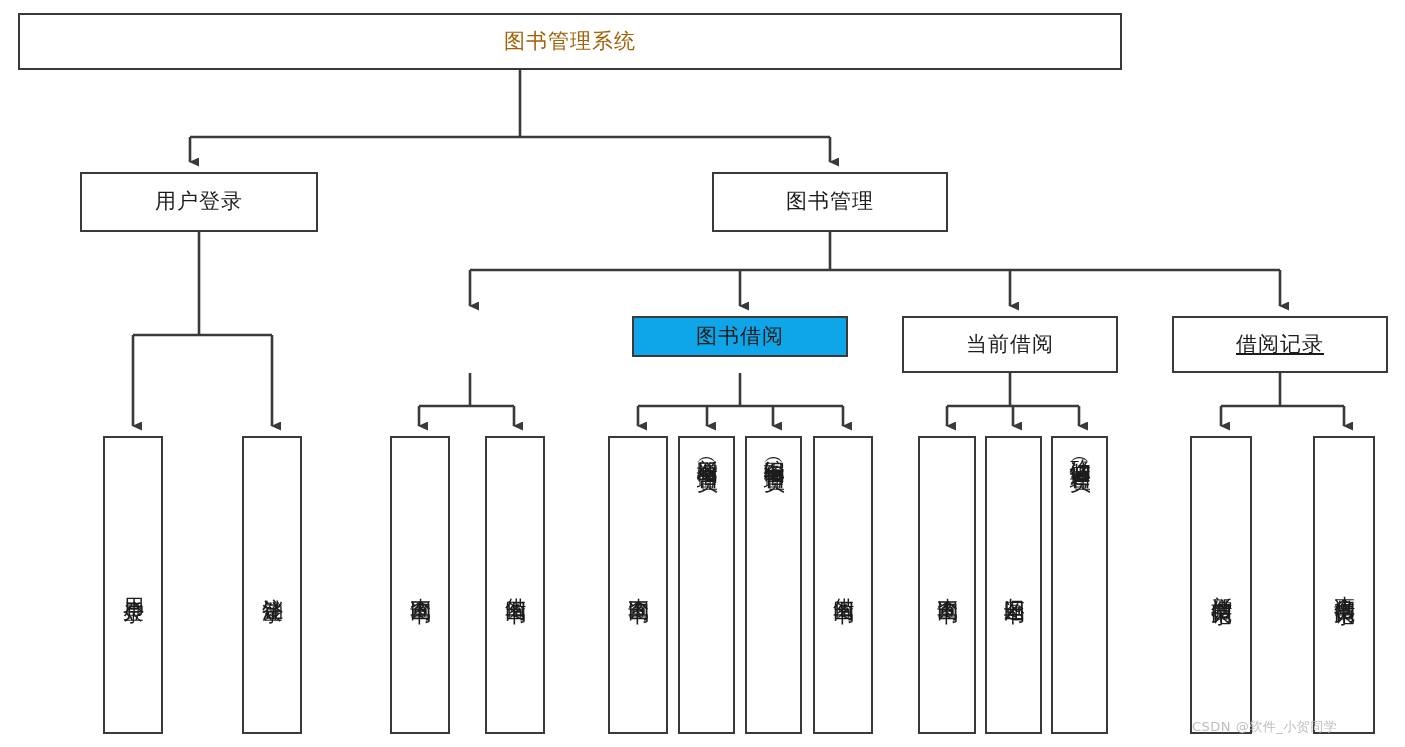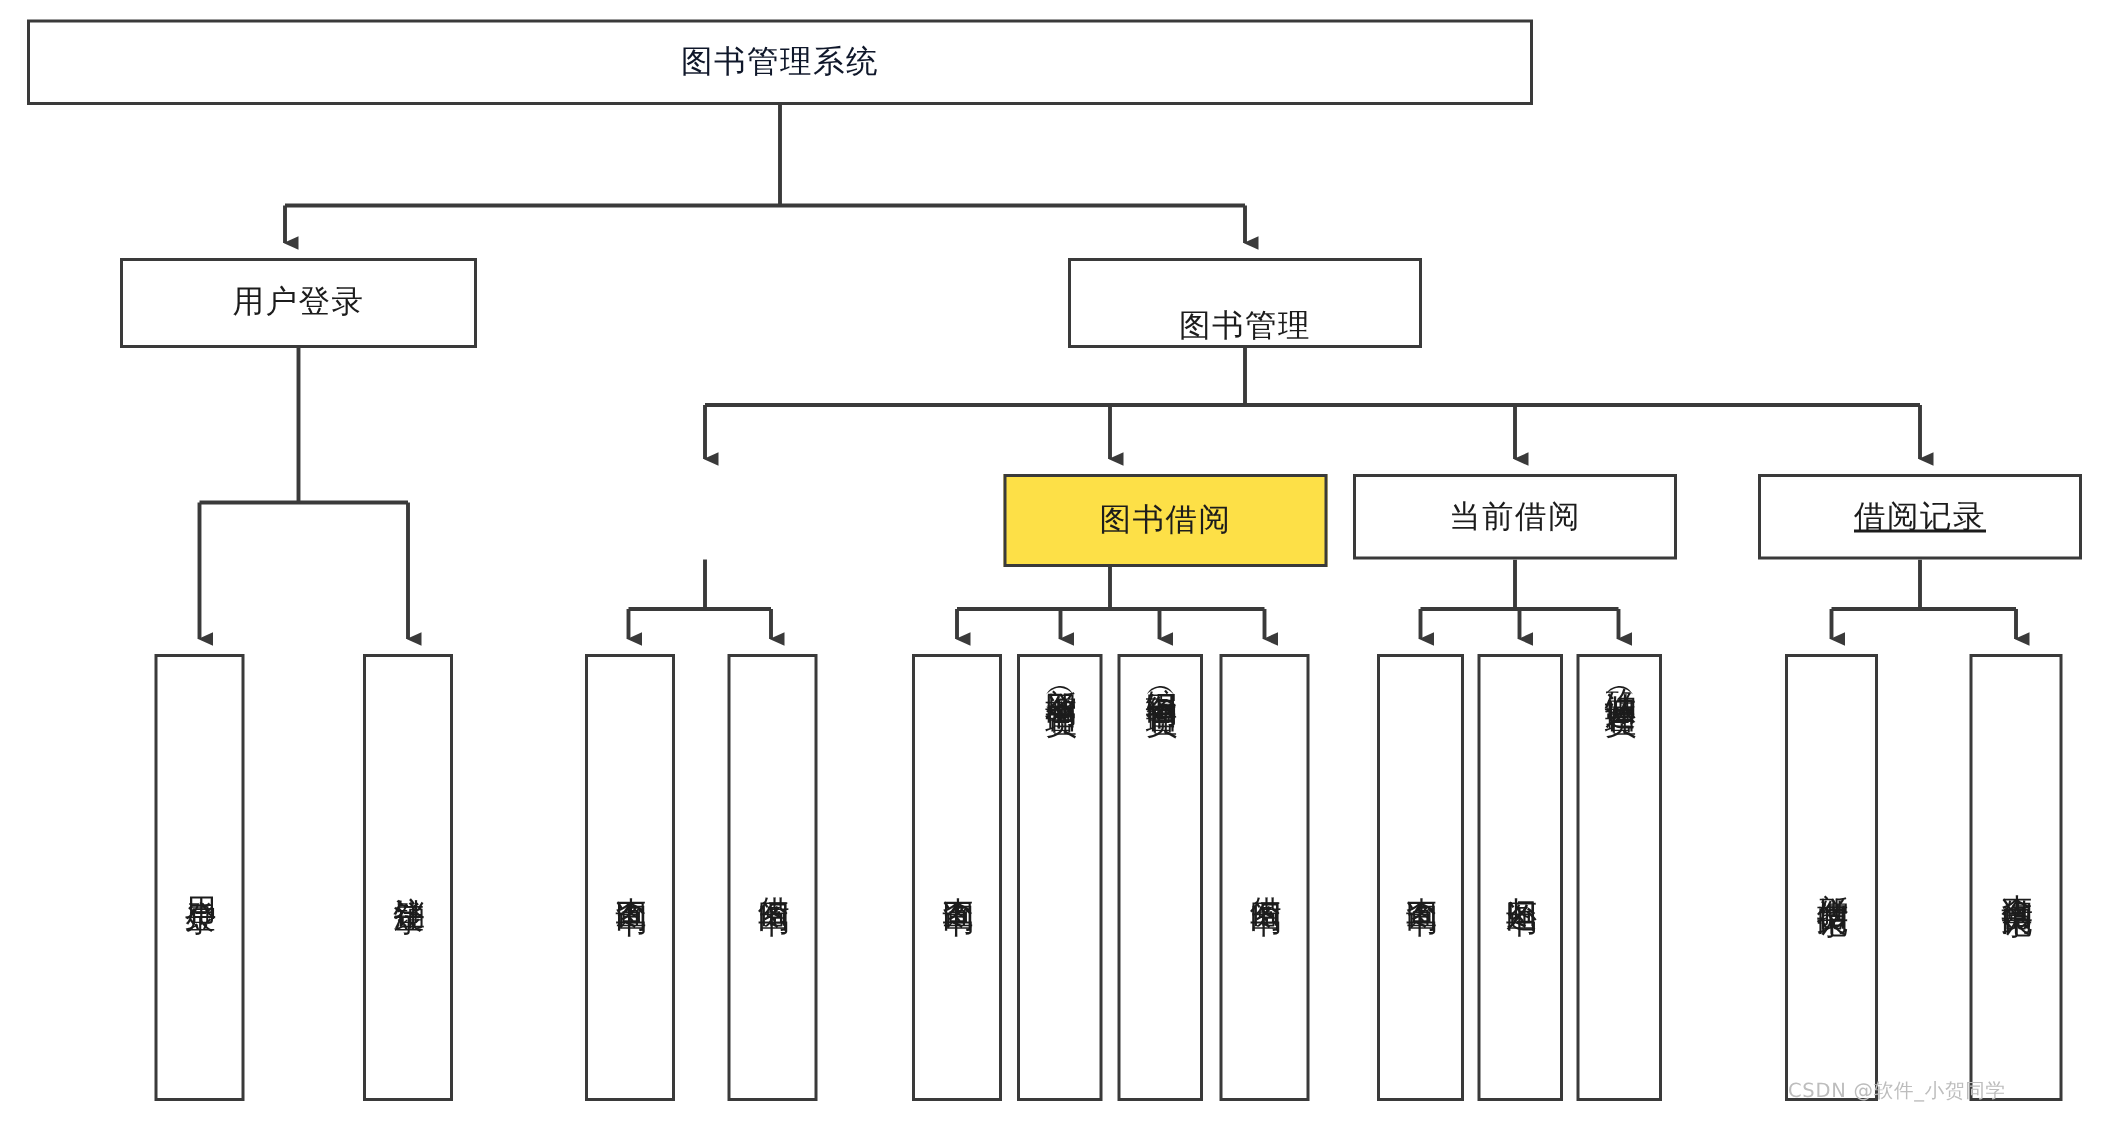--- a/index.html
+++ b/index.html
@@ -118,32 +118,32 @@
       <path d="M1013,406 L1013,426" marker-end="url(#arrowhead)"></path>
       <path d="M1079,406 L1079,426" marker-end="url(#arrowhead)"></path>
 
       <path d="M1280,373 L1280,406"></path>
       <path d="M1221,406 L1344,406"></path>
       <path d="M1221,406 L1221,426" marker-end="url(#arrowhead)"></path>
       <path d="M1344,406 L1344,426" marker-end="url(#arrowhead)"></path>
     </g>
   </svg>
 
-  <div class="node node-h node-root" style="left: 18px; top: 13px; width: 1004px; height: 57px; border-color: rgb(58, 58, 58); background: rgb(255, 255, 255); color: #0f172a; border-width: 2px;">
+  <div class="node node-h node-root" style="left: 18px; top: 13px; width: 1104px; height: 57px; border-color: rgb(58, 58, 58); background: rgb(255, 255, 255); color: #a16207; border-width: 2px;">
     <span class="label">图书管理系统</span>
   </div>
 
   <div class="node node-h" style="left: 80px; top: 172px; width: 238px; height: 60px; border-color: rgb(58, 58, 58); background: rgb(255, 255, 255); color: rgb(28, 28, 28); border-width: 2px;">
     <span class="label">用户登录</span>
   </div>
-  <div class="node node-h" style="left: 712px; top: 172px; width: 236px; height: 60px; border-color: rgb(58, 58, 58); background: rgb(255, 255, 255); color: rgb(28, 28, 28); border-width: 2px; align-items: flex-end;">
+  <div class="node node-h" style="left: 712px; top: 172px; width: 236px; height: 60px; border-color: rgb(58, 58, 58); background: rgb(255, 255, 255); color: rgb(28, 28, 28); border-width: 2px;">
     <span class="label">图书管理</span>
   </div>
 
-  <div class="node node-h" style="left: 632px; top: 316px; width: 216px; height: 62px; border-color: rgb(58, 58, 58); background: #fde047; color: rgb(28, 28, 28); border-width: 2px; margin-left: 37px;">
+  <div class="node node-h" style="left: 632px; top: 316px; width: 216px; height: 41px; border-color: rgb(58, 58, 58); background: #0ea5e9; color: rgb(28, 28, 28); border-width: 2px;">
     <span class="label">图书借阅</span>
   </div>
   <div class="node node-h" style="left: 902px; top: 316px; width: 216px; height: 57px; border-color: rgb(58, 58, 58); background: rgb(255, 255, 255); color: rgb(28, 28, 28); border-width: 2px; text-align: right;">
     <span class="label">当前借阅</span>
   </div>
   <div class="node node-h" style="left: 1172px; top: 316px; width: 216px; height: 57px; border-color: rgb(58, 58, 58); background: rgb(255, 255, 255); color: rgb(28, 28, 28); border-width: 2px; text-decoration: underline;">
     <span class="label">借阅记录</span>
   </div>
 
   <div class="node node-v centered" style="left: 103px; top: 436px; width: 60px; height: 298px; border-color: rgb(58, 58, 58); background: rgb(255, 255, 255); color: rgb(28, 28, 28); border-width: 2px;">

